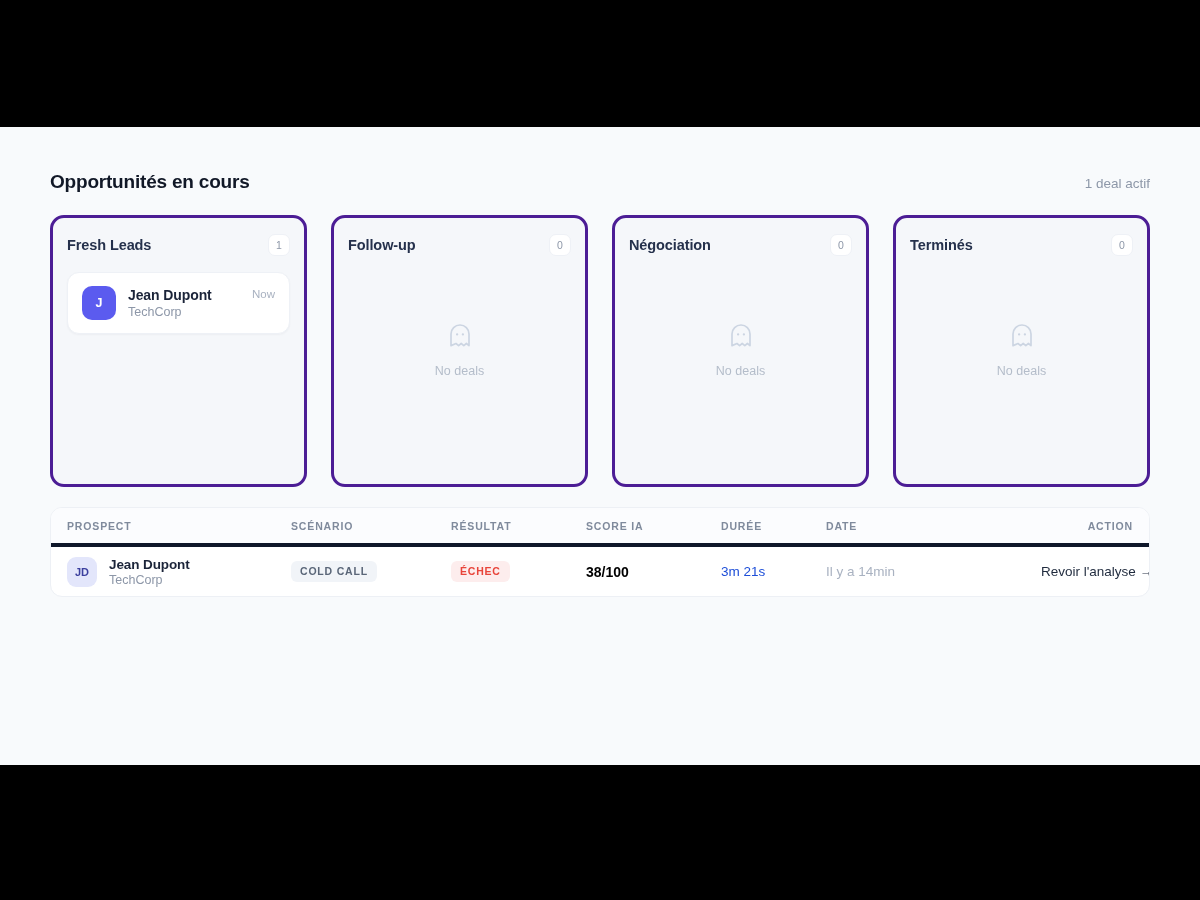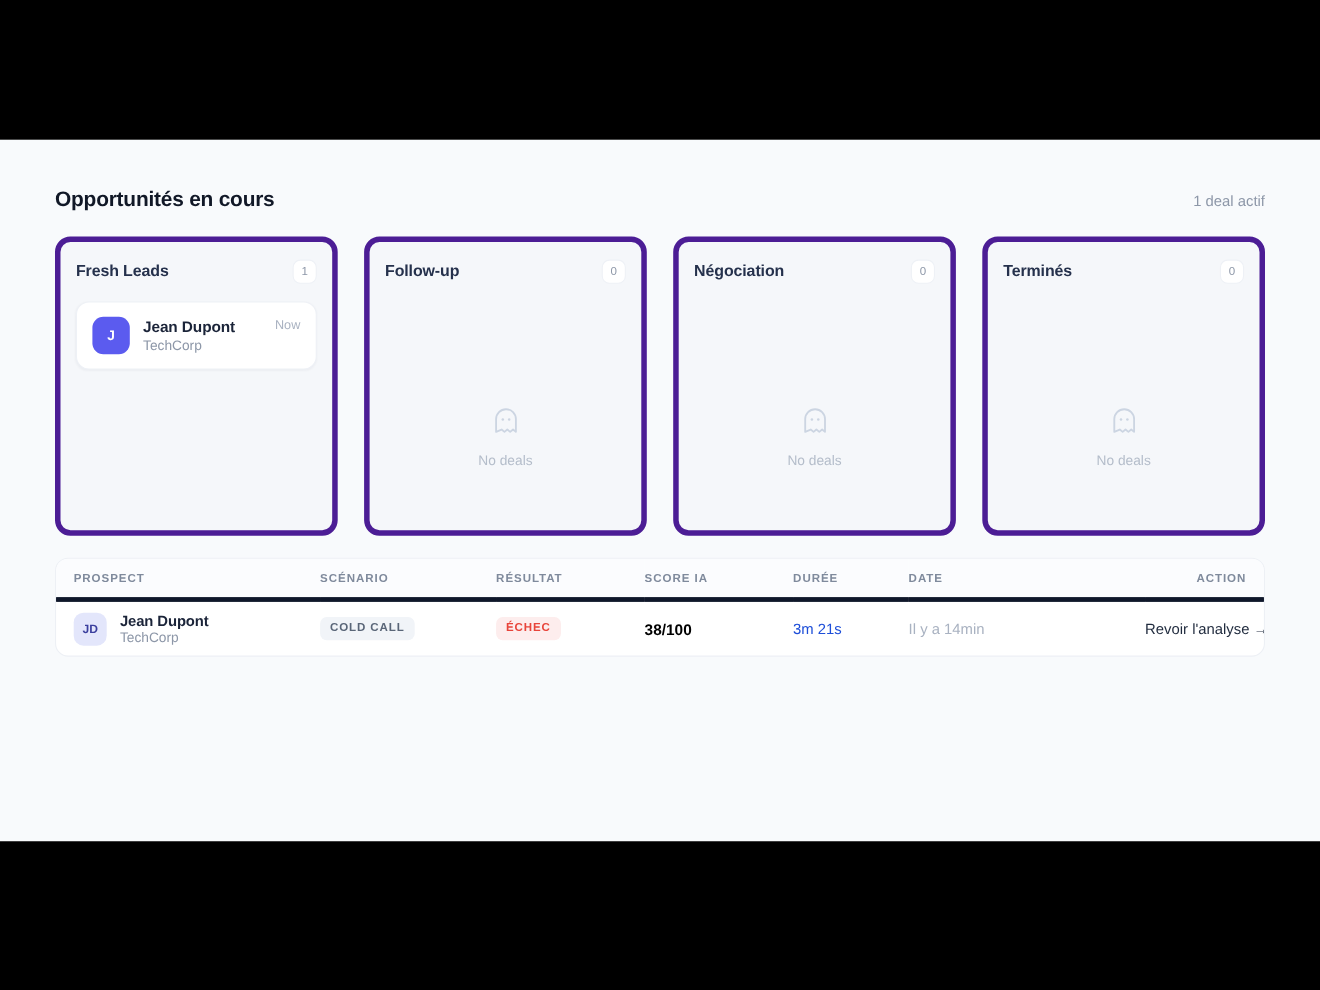--- a/index.html
+++ b/index.html
@@ -66,21 +66,21 @@
   .kanban {
     display: flex;
     gap: 24px;
     margin-top: 22px;
   }
   .kcol {
     flex: 1 1 0;
     min-width: 0;
     height: 272px;
     background: rgba(241,245,249,0.45);
-    border: 5px solid #4c1d95;
+    border: 3px solid #4c1d95;
     border-radius: 14px;
     padding: 14px 14px 0 14px;
     display: flex;
     flex-direction: column;
   }
   .kcol-head {
     display: flex;
     align-items: center;
     justify-content: space-between;
     height: 26px;
@@ -106,21 +106,21 @@
     justify-content: center;
     line-height: 1;
   }
   .kcol-body {
     flex: 1 1 auto;
     display: flex;
     flex-direction: column;
   }
   .kcol-body.is-empty {
     align-items: center;
-    justify-content: flex-end;
+    justify-content: center;
     padding-bottom: 56px;
   }
 
   
   .deal {
     background: #ffffff;
     border: 1px solid #eef1f6;
     border-radius: 12px;
     padding: 13px 14px;
     display: flex;

